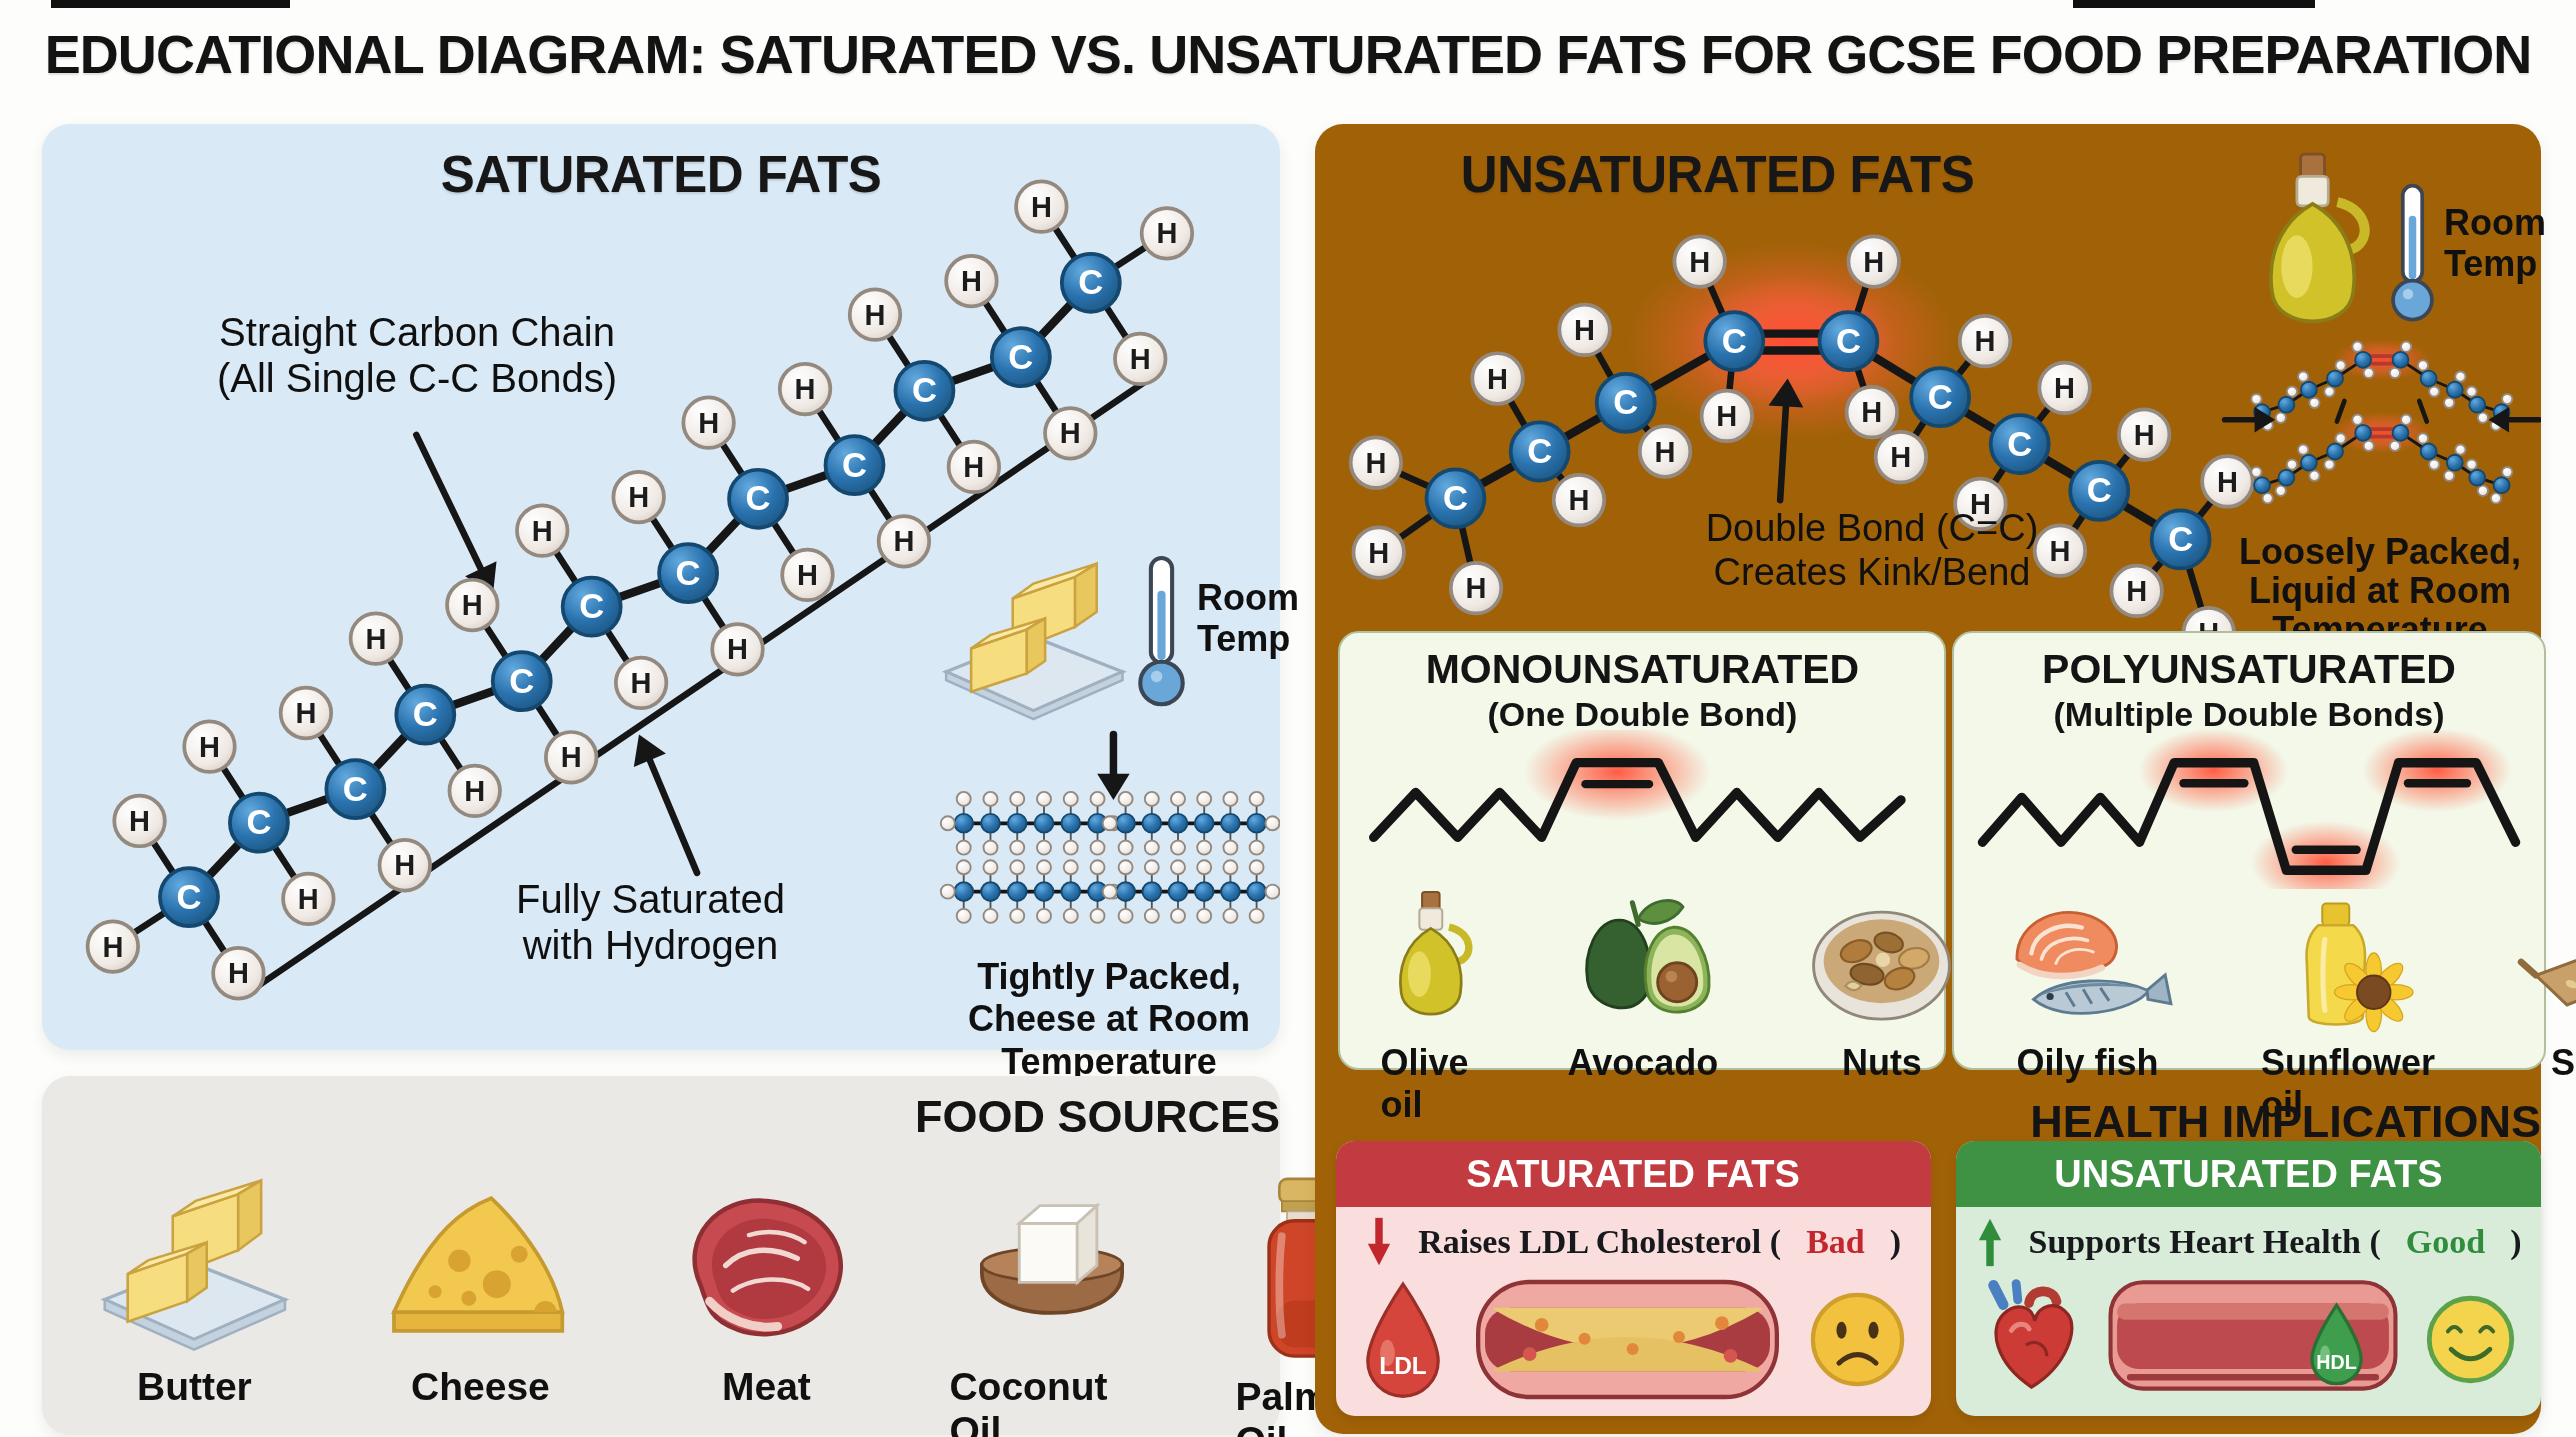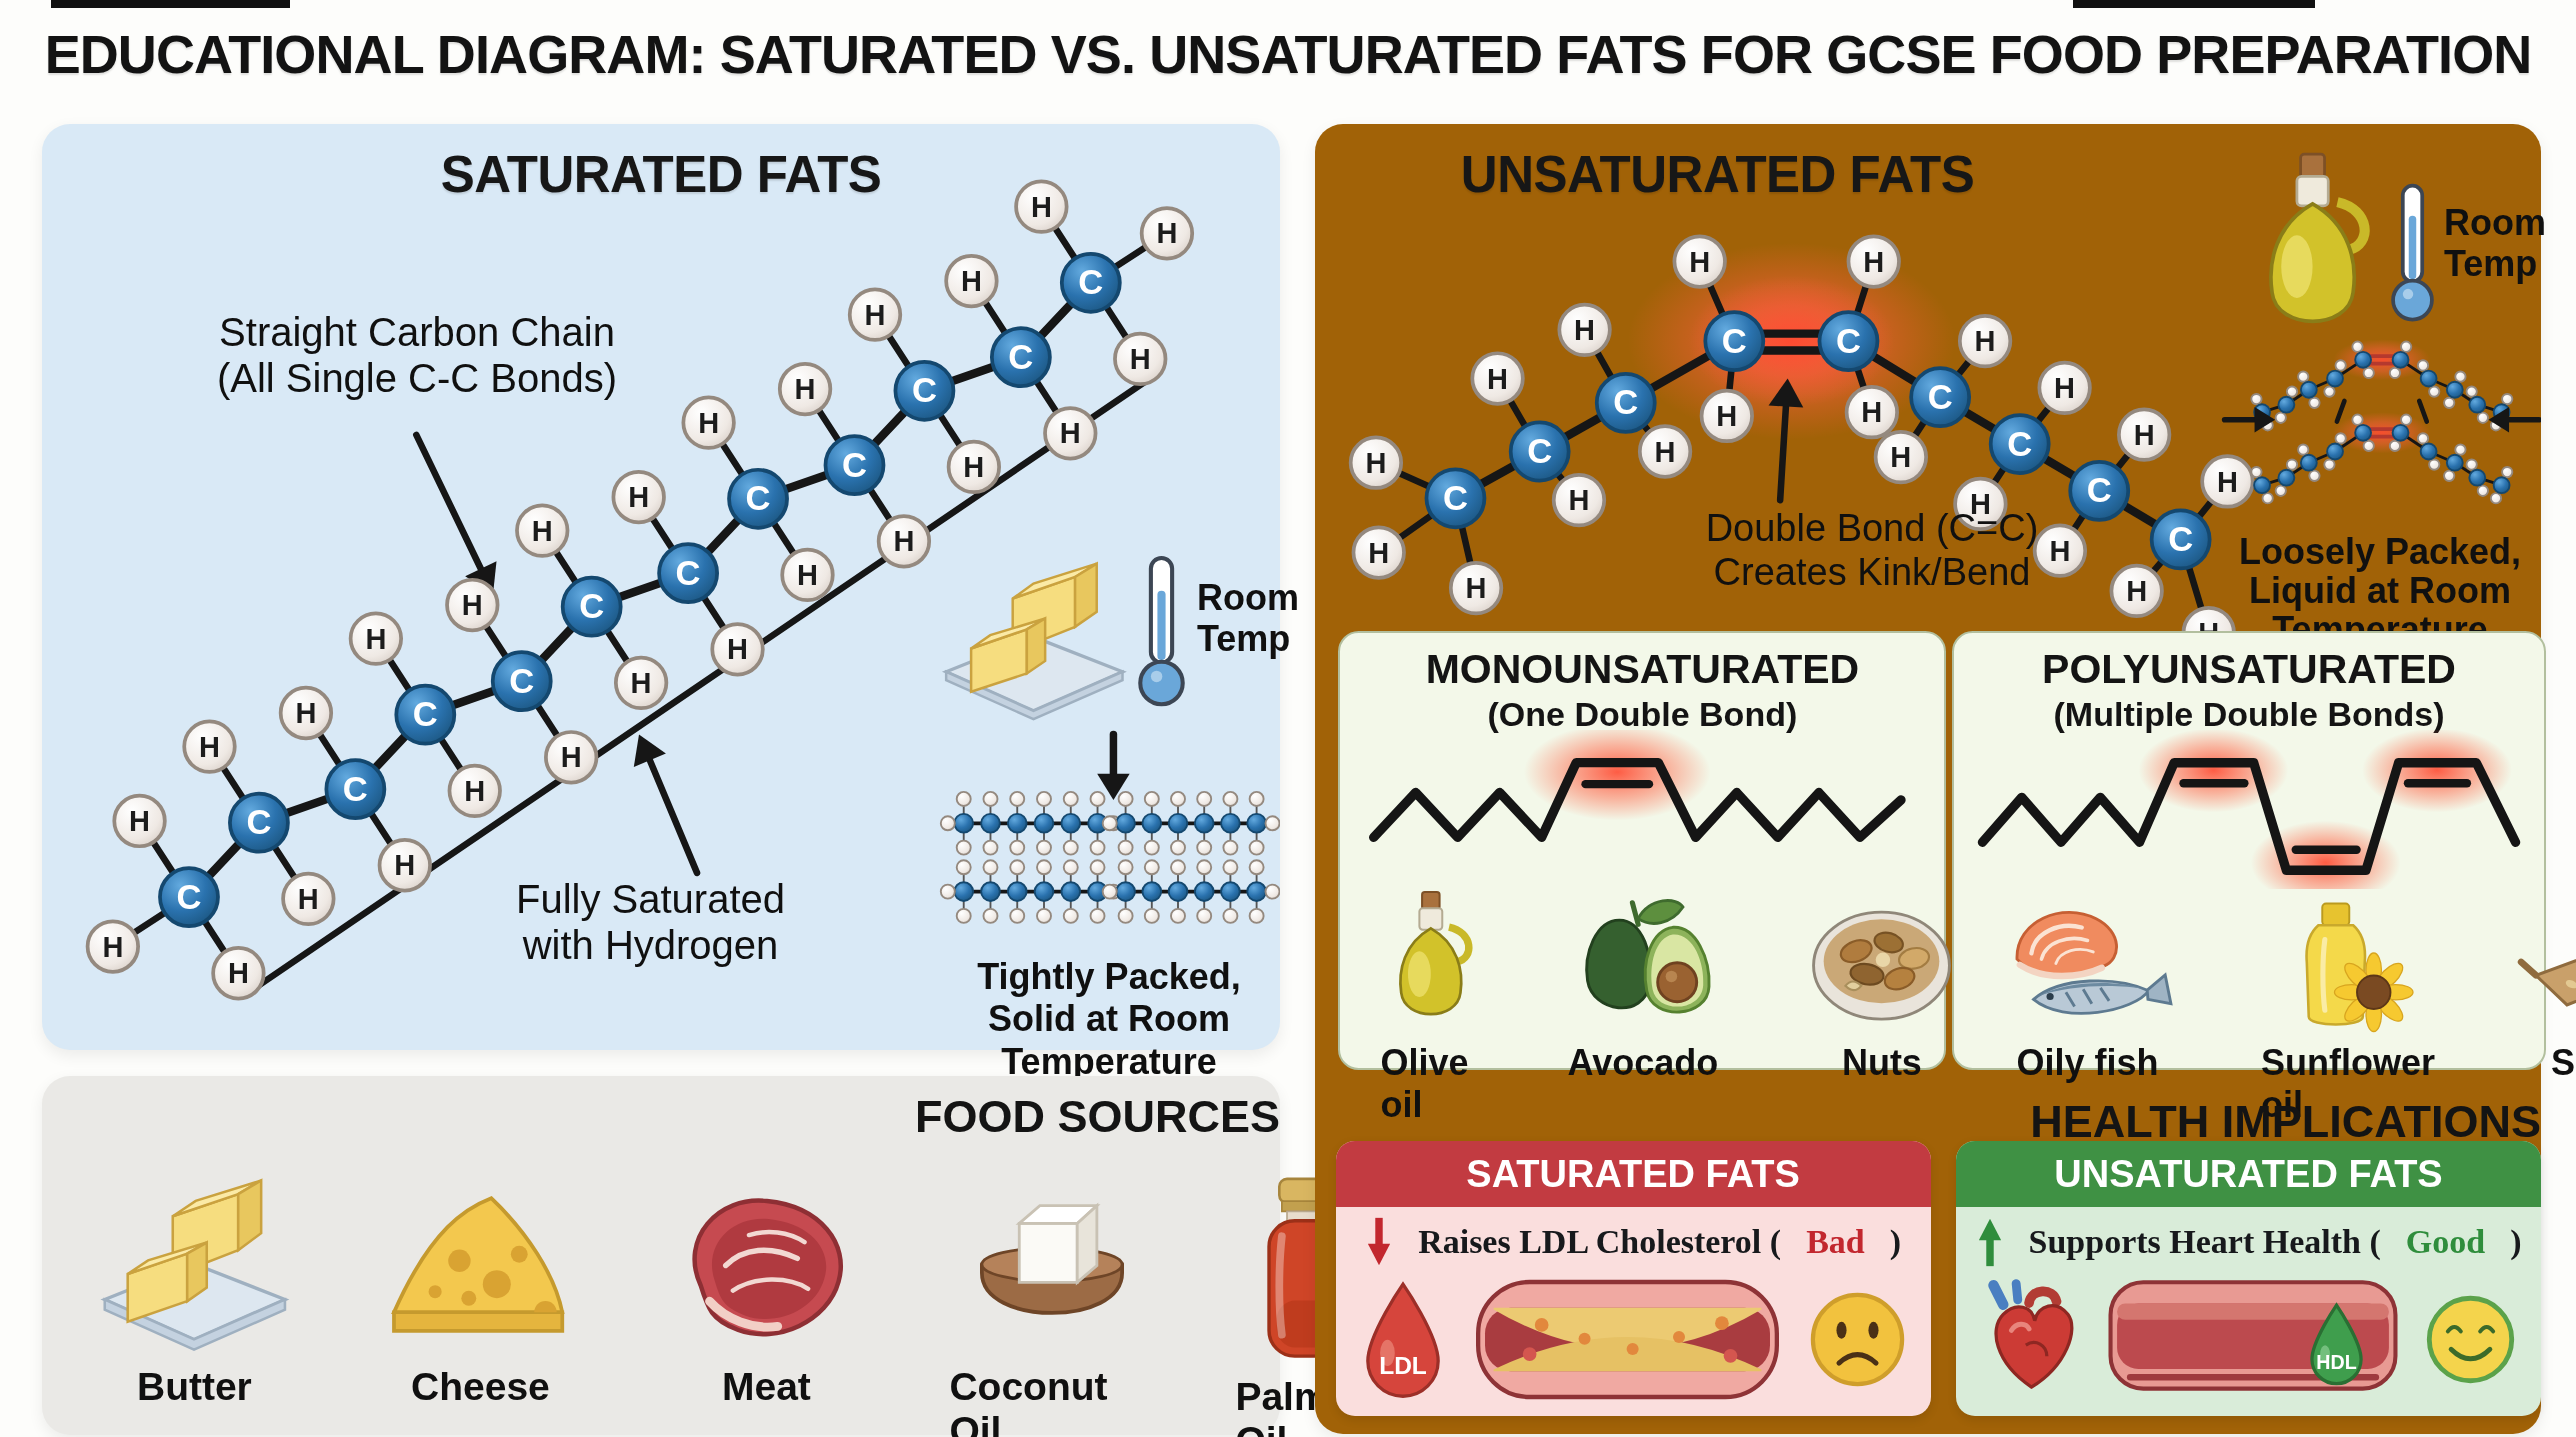--- a/index.html
+++ b/index.html
@@ -362,21 +362,21 @@
         <rect x="17" y="5" width="26" height="128" rx="13" fill="#ffffff" stroke="#3c4654" stroke-width="5"></rect>
         <rect x="25" y="45" width="10" height="85" rx="5" fill="#6aa7d9"></rect>
         <circle cx="30" cy="158" r="26" fill="#6aa7d9" stroke="#3c4654" stroke-width="5"></circle>
         <circle cx="24" cy="150" r="7" fill="#a8cdea"></circle>
       </svg>
       <div class="roomtemp-label" style="left:264px;top:30px;">Room
 Temp</div>
     </div>
 
     <p class="caption sat-caption">Tightly Packed,
-Solid at Room
+Cheese at Room
 Temperature</p>
   </section>
 
   <section class="panel gray">
     <h2 class="food-title">FOOD SOURCES</h2>
     <div class="food-row">
       <figure class="fitem">
         <svg width="206" height="187" viewBox="0 0 240 220">
           <path d="M15 150 L120 197 L227 150 L120 108 Z" fill="#dde7f0" stroke="#9fb0c0" stroke-width="4"></path>
           <path d="M15 150 L15 162 L120 209 L227 162 L227 150 L120 197 Z" fill="#c4d2e0" stroke="#9fb0c0" stroke-width="3"></path>

